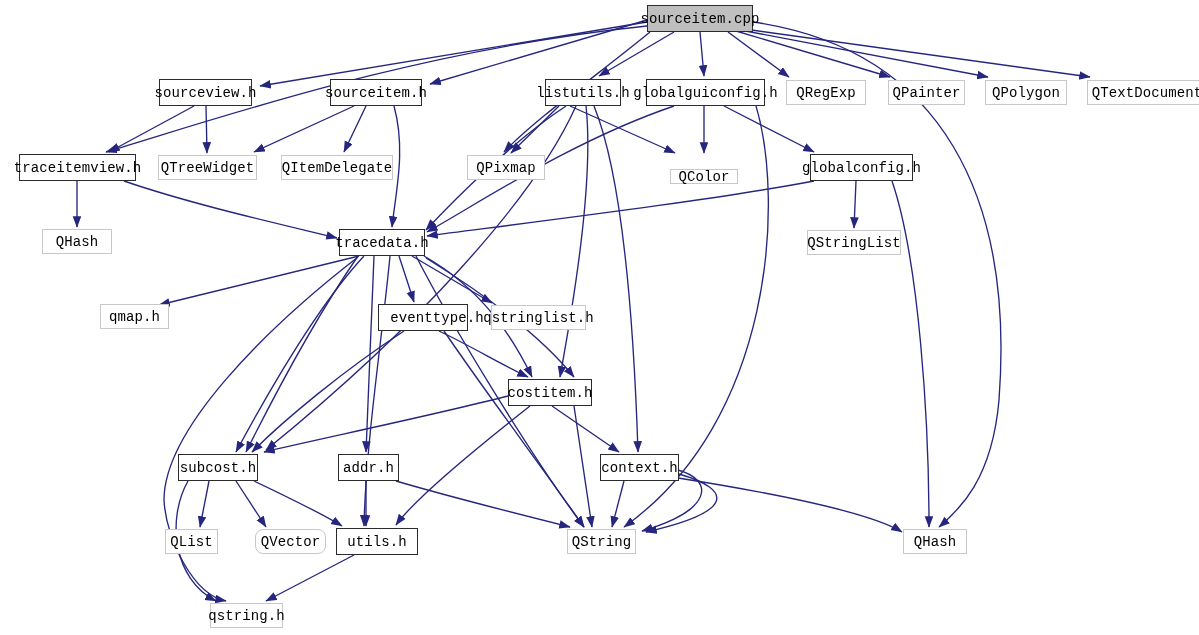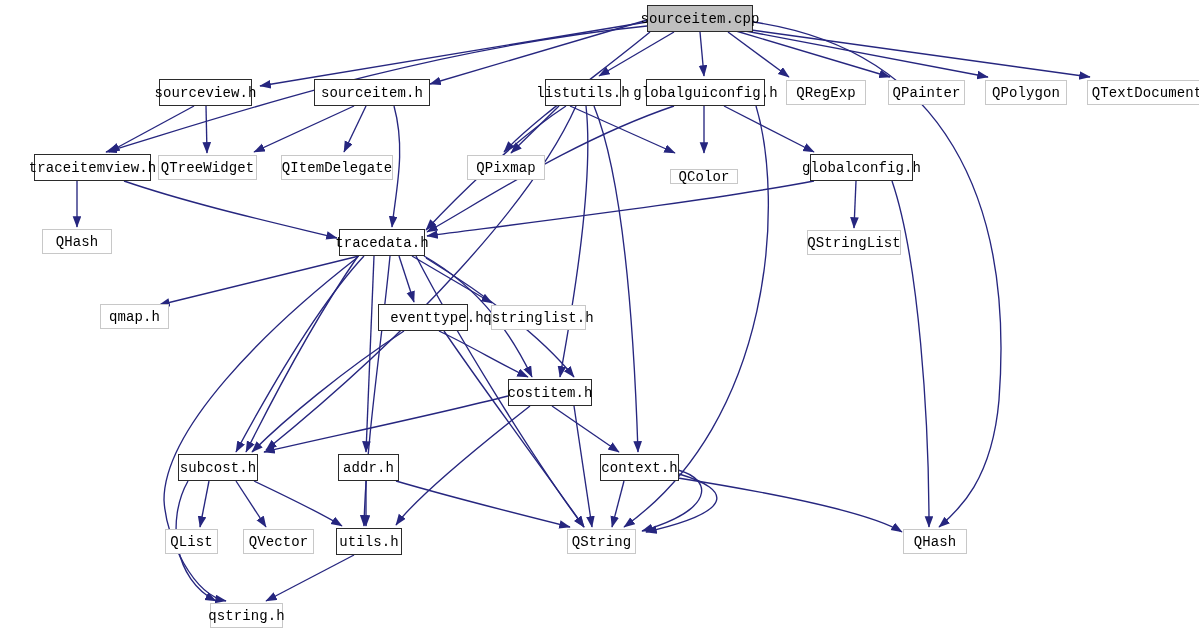--- a/index.html
+++ b/index.html
@@ -137,42 +137,42 @@
       <path d="M340,555 L252,601"></path>
     </g>
   </svg>
 
   <div class="node root" style="left:633px;top:5px;width:106px;height:27px;">
       <span>sourceitem.cpp</span>
     </div>
   <div class="node strong" style="left:145px;top:79px;width:93px;height:27px;">
       <span>sourceview.h</span>
     </div>
-  <div class="node strong" style="left:300px;top:79px;width:116px;height:27px;">
+  <div class="node strong" style="left:316px;top:79px;width:92px;height:27px;">
       <span>sourceitem.h</span>
     </div>
   <div class="node strong" style="left:531px;top:79px;width:76px;height:27px;">
       <span>listutils.h</span>
     </div>
   <div class="node strong" style="left:632px;top:79px;width:119px;height:27px;">
       <span>globalguiconfig.h</span>
     </div>
   <div class="node" style="left:772px;top:80px;width:80px;height:25px;">
       <span>QRegExp</span>
     </div>
   <div class="node" style="left:874px;top:80px;width:77px;height:25px;">
       <span>QPainter</span>
     </div>
   <div class="node" style="left:971px;top:80px;width:82px;height:25px;">
       <span>QPolygon</span>
     </div>
   <div class="node" style="left:1073px;top:80px;width:120px;height:25px;">
       <span>QTextDocument</span>
     </div>
-  <div class="node strong" style="left:20px;top:154px;width:117px;height:27px;">
+  <div class="node strong" style="left:5px;top:154px;width:117px;height:27px;">
       <span>traceitemview.h</span>
     </div>
   <div class="node" style="left:144px;top:155px;width:99px;height:25px;">
       <span>QTreeWidget</span>
     </div>
   <div class="node" style="left:267px;top:155px;width:112px;height:25px;">
       <span>QItemDelegate</span>
     </div>
   <div class="node" style="left:453px;top:155px;width:78px;height:25px;">
       <span>QPixmap</span>
@@ -209,24 +209,24 @@
     </div>
   <div class="node strong" style="left:324px;top:454px;width:61px;height:27px;">
       <span>addr.h</span>
     </div>
   <div class="node strong" style="left:586px;top:454px;width:79px;height:27px;">
       <span>context.h</span>
     </div>
   <div class="node" style="left:151px;top:529px;width:53px;height:25px;">
       <span>QList</span>
     </div>
-  <div class="node" style="left:229px;top:529px;width:71px;height:25px;">
+  <div class="node" style="left:241px;top:529px;width:71px;height:25px;border-radius:8px;">
       <span>QVector</span>
     </div>
-  <div class="node strong" style="left:322px;top:528px;width:66px;height:27px;">
+  <div class="node strong" style="left:322px;top:528px;width:82px;height:27px;">
       <span>utils.h</span>
     </div>
   <div class="node" style="left:553px;top:529px;width:69px;height:25px;">
       <span>QString</span>
     </div>
   <div class="node" style="left:889px;top:529px;width:64px;height:25px;">
       <span>QHash</span>
     </div>
   <div class="node" style="left:196px;top:603px;width:73px;height:25px;">
       <span>qstring.h</span>

